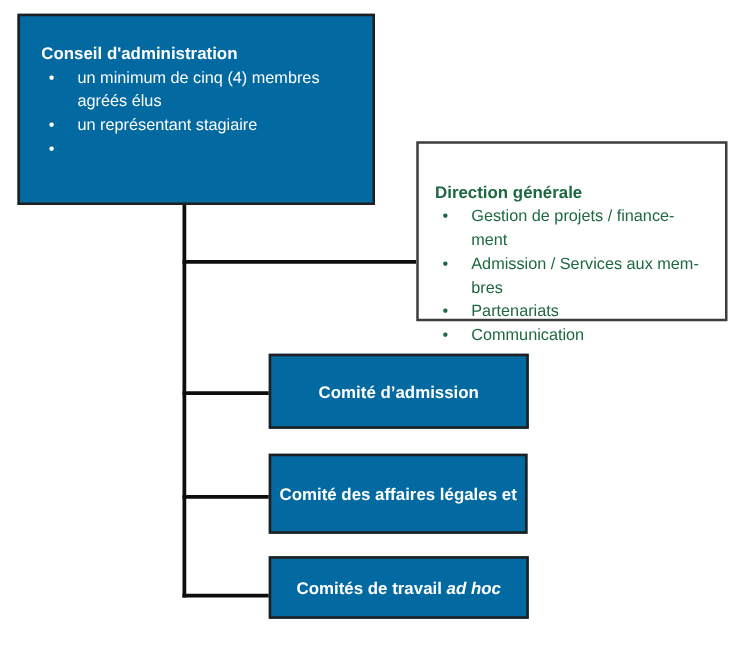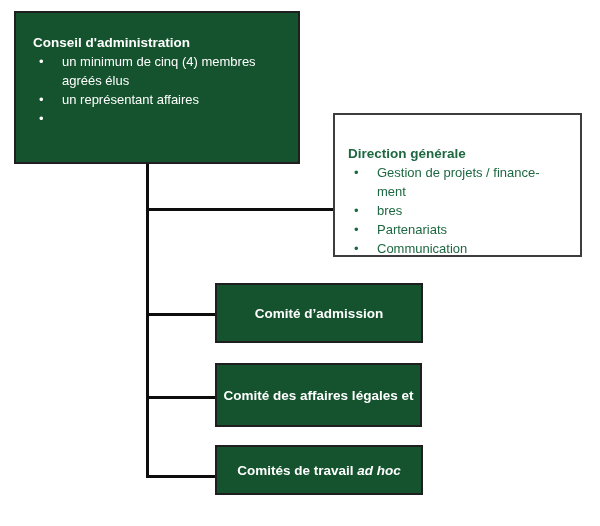--- a/index.html
+++ b/index.html
@@ -14,21 +14,21 @@
     height: 526px;
     background: #ffffff;
     overflow: hidden;
   }
   .box {
     position: absolute;
     box-sizing: border-box;
     border: 2px solid #1f1f1f;
   }
   .box.green {
-    background: #14532d;
+    background: #0369a1;
     color: #ffffff;
   }
   .box.white {
     background: #ffffff;
     color: #1d6840;
     border-color: #3d3d3d;
   }
   .box-title {
     font-weight: bold;
     font-size: 13.5px;
@@ -100,40 +100,41 @@
     <div class="bullet-row">
       <span class="dot">•</span>
       <span class="btxt">
         <div>un minimum de cinq (4) membres</div>
         <div>agréés élus</div>
       </span>
     </div>
     <div class="bullet-row">
       <span class="dot">•</span>
       <span class="btxt">
-        <div>un représentant affaires</div>
+        <div>un représentant stagiaire</div>
       </span>
     </div>
     <div class="bullet-row">
       <span class="dot">•</span>
     </div>
   </div>
 
   <div class="box white box-body" id="box-direction">
     <div class="box-title">Direction générale</div>
     <div class="bullet-row">
       <span class="dot">•</span>
       <span class="btxt">
         <div>Gestion de projets / finance-</div>
         <div>ment</div>
       </span>
     </div>
     <div class="bullet-row">
       <span class="dot">•</span>
       <span class="btxt">
+        <div>Admission / Services aux mem-</div>
         <div>bres</div>
       </span>
     </div>
     <div class="bullet-row">
       <span class="dot">•</span>
       <span class="btxt">
         <div>Partenariats</div>
       </span>
     </div>
     <div class="bullet-row">

